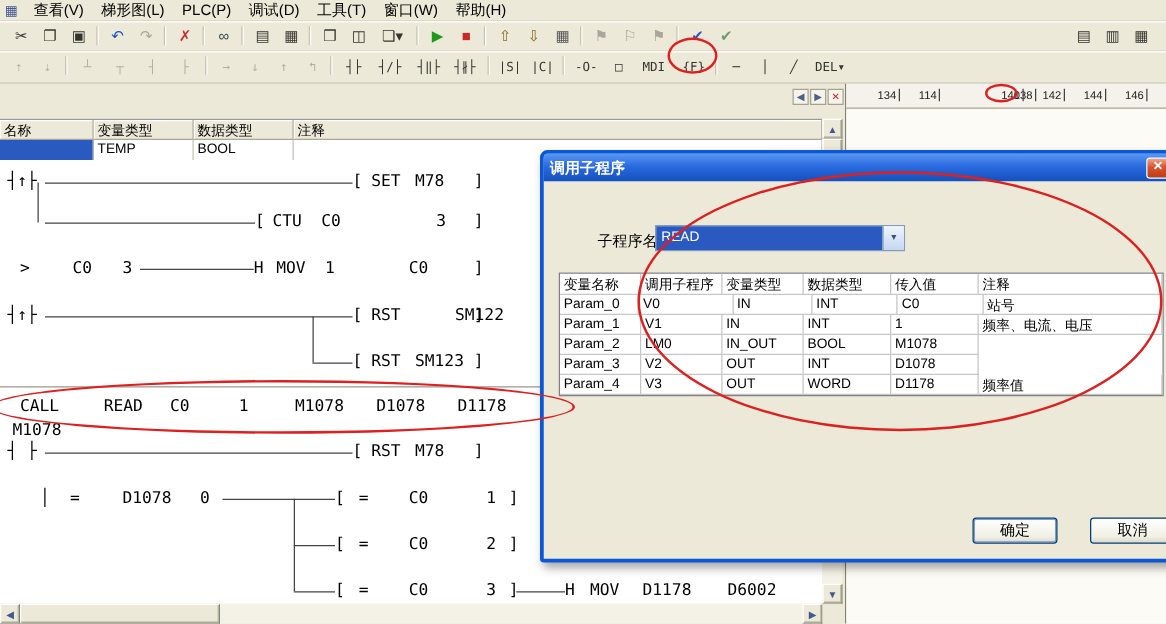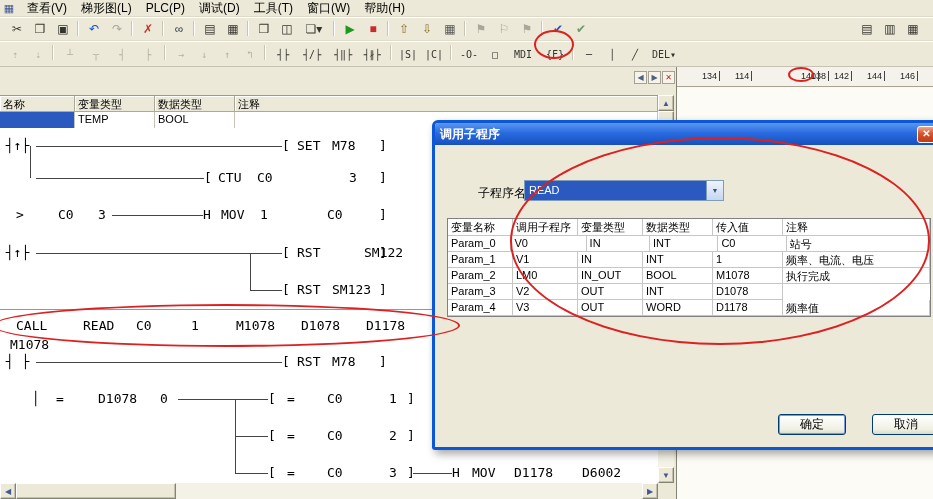--- a/index.html
+++ b/index.html
@@ -344,21 +344,20 @@
           <div class="pt-cell" style="width: 70px;">INT</div>
           <div class="pt-cell" style="width: 70px;">1</div>
           <div class="pt-cell" style="width: 147px;">频率、电流、电压</div>
         </div>
         <div class="pt-row">
           <div class="pt-cell" style="width: 65px;">Param_2</div>
           <div class="pt-cell" style="width: 65px;">LM0</div>
           <div class="pt-cell" style="width: 65px;">IN_OUT</div>
           <div class="pt-cell" style="width: 70px;">BOOL</div>
           <div class="pt-cell" style="width: 70px;">M1078</div>
-          <div class="pt-cell" style="width: 147px;">执行完成</div>
         </div>
         <div class="pt-row">
           <div class="pt-cell" style="width: 65px;">Param_3</div>
           <div class="pt-cell" style="width: 65px;">V2</div>
           <div class="pt-cell" style="width: 65px;">OUT</div>
           <div class="pt-cell" style="width: 70px;">INT</div>
           <div class="pt-cell" style="width: 70px;">D1078</div>
         </div>
         <div class="pt-row">
           <div class="pt-cell" style="width: 65px;">Param_4</div>

